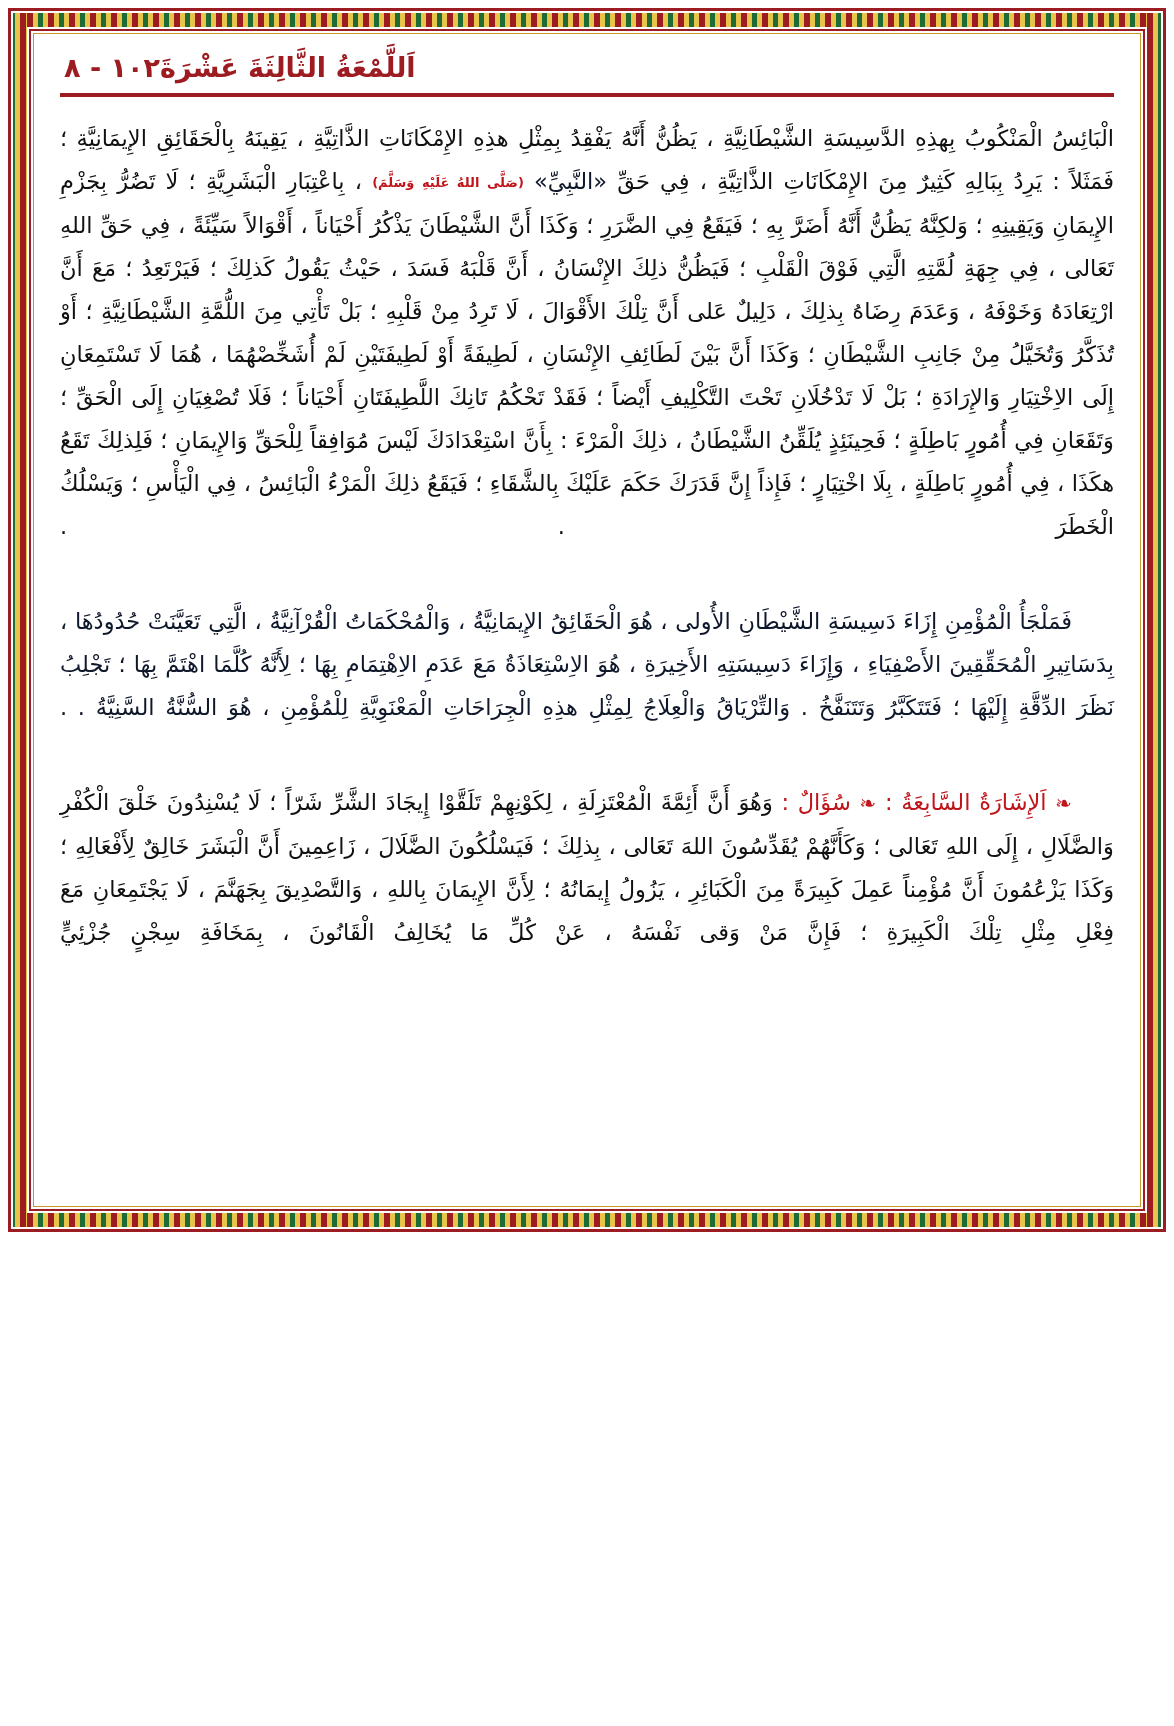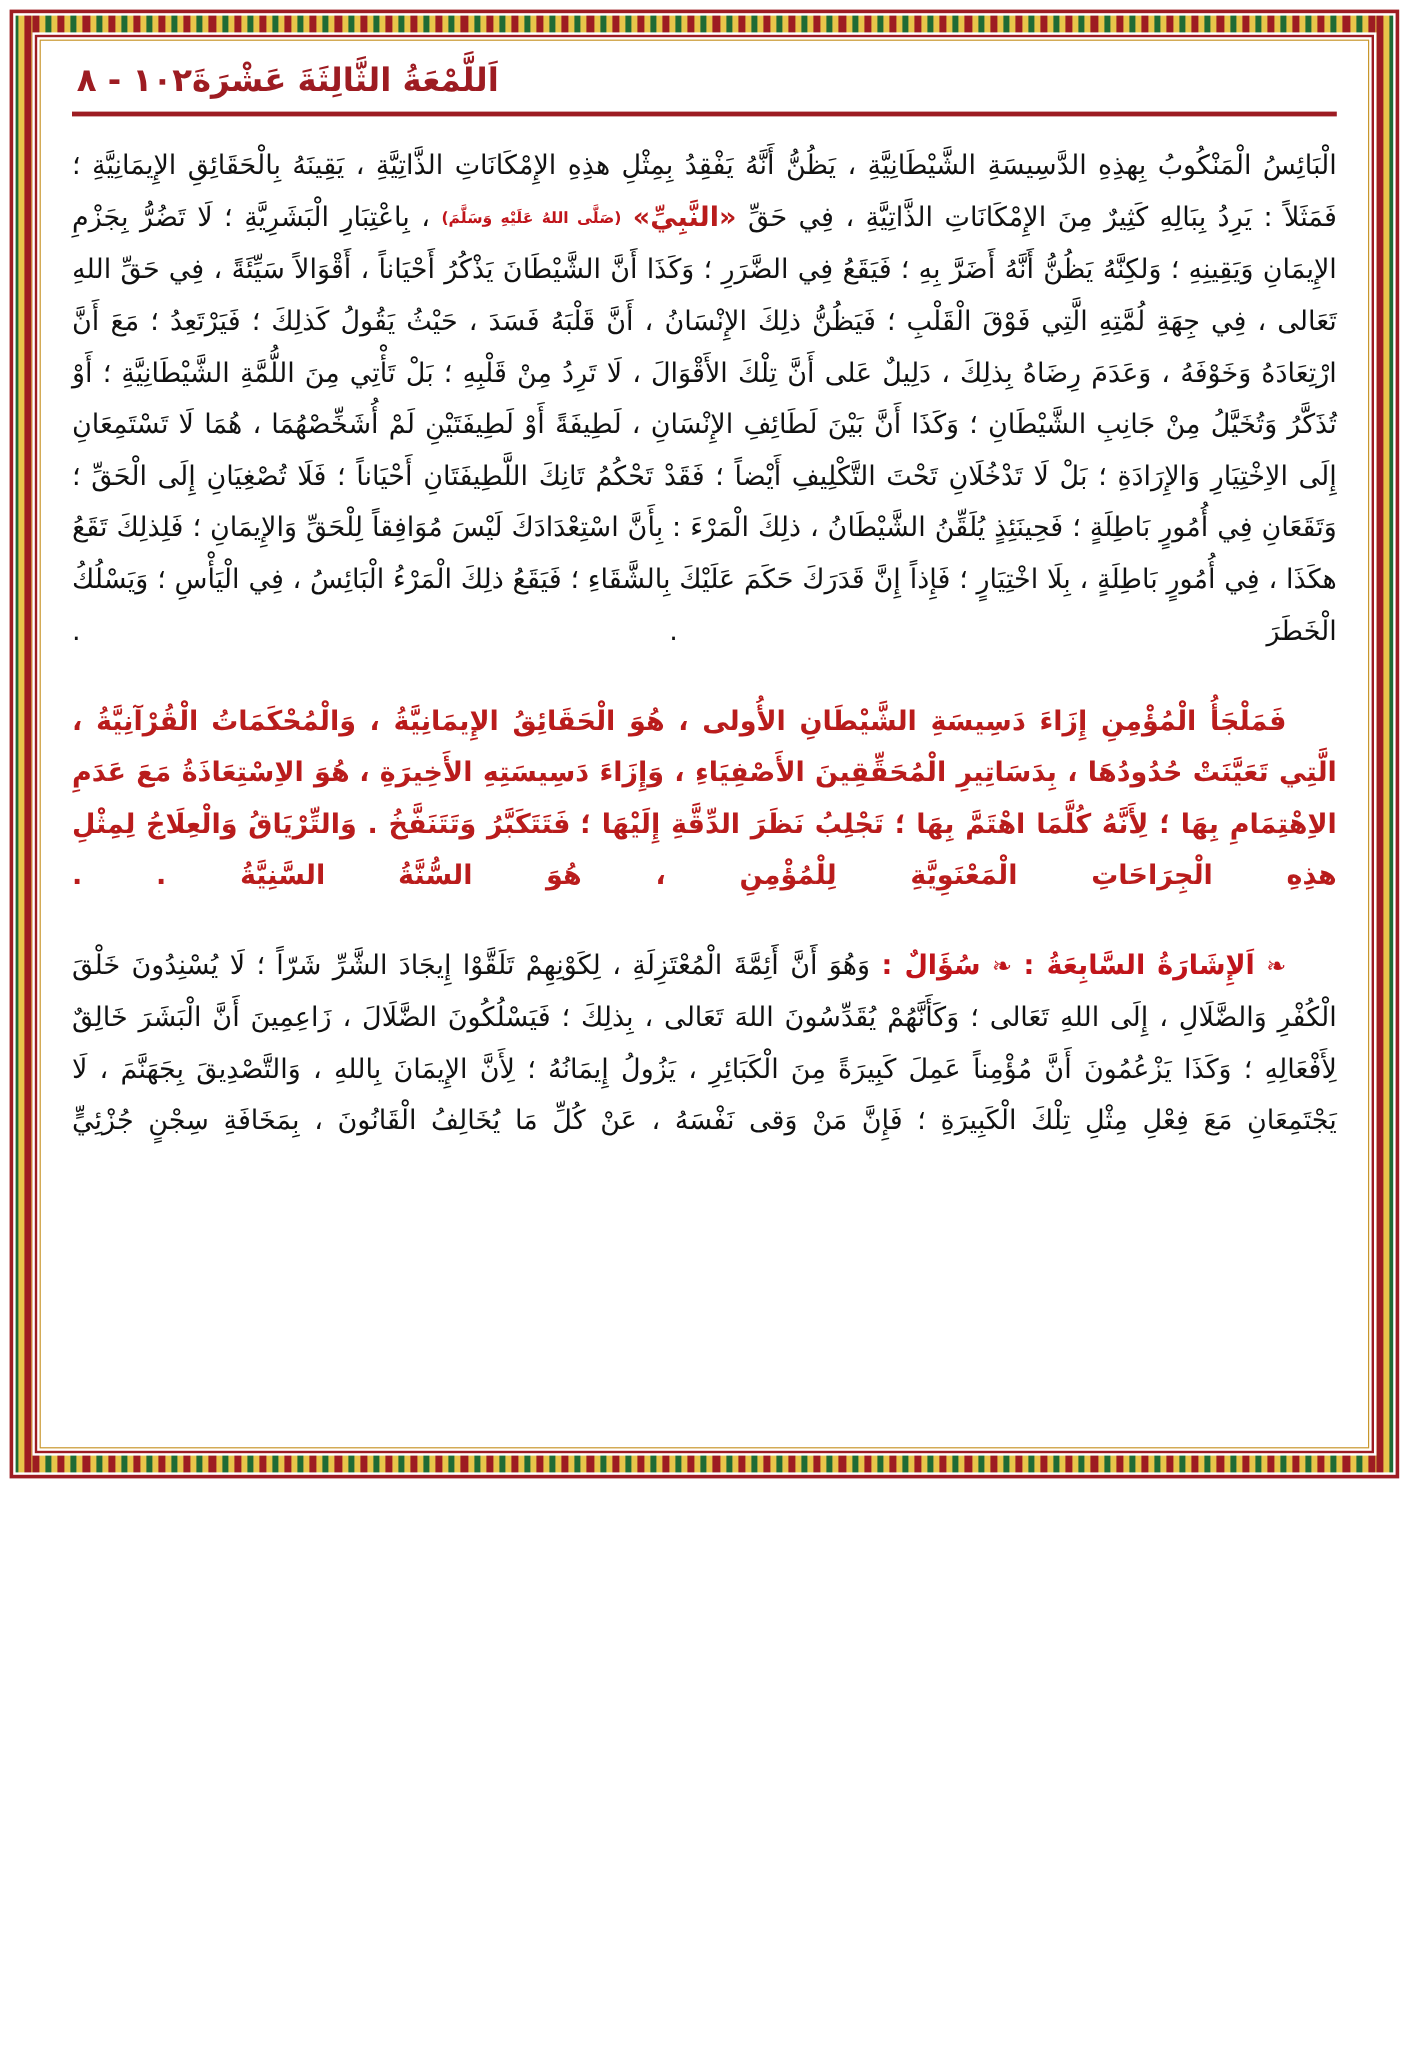--- a/index.html
+++ b/index.html
@@ -111,39 +111,40 @@
     margin-top: 20px;
     padding: 0 4px;
   }
   .para {
     margin: 0 0 6px 0;
     text-align: justify;
     text-align-last: justify;
   }
   .para.indent {
     text-indent: 42px;
+    margin-top: 20px;
   }
   .red {
-    color: #b91c1c;
-    font-weight: bold;
+    color: #0f172a;
+    font-weight: normal;
   }
   .small-red {
     color: #c0151b;
     font-size: 13px;
     vertical-align: 2px;
     font-weight: bold;
   }
   .spacer-lg { height: 26px; }
   .flower {
     color: #c0151b;
     font-size: 20px;
   }
   .qa-head {
     color: #c0151b;
-    font-weight: bold;
+    font-weight: normal;
   }
 </style>
 </head>
 <body>
 
 <div class="page">
   <div class="frame-outer"></div>
   <div class="frame-band"></div>
   <div class="frame-band-inner"></div>
   <div class="frame-thin"></div>

